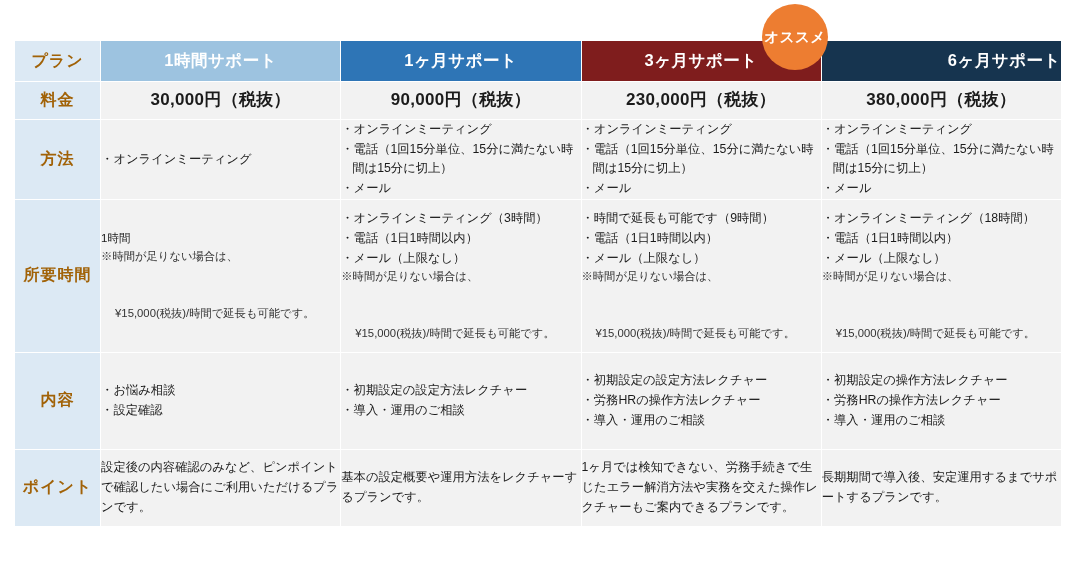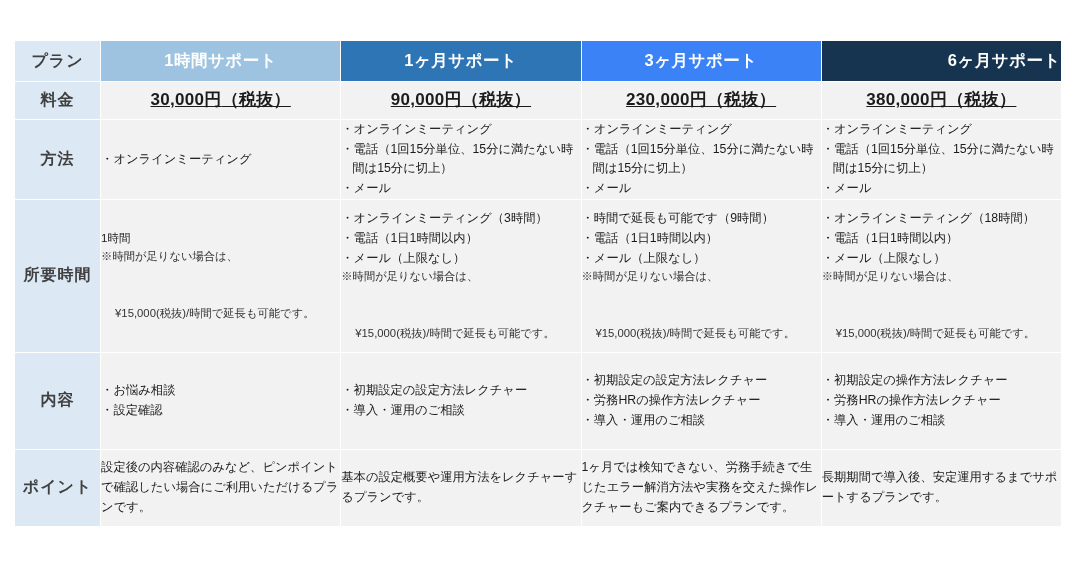--- a/index.html
+++ b/index.html
@@ -31,59 +31,58 @@
 
   .plan-table th, .plan-table td {
     border: 1px solid #ffffff;
     vertical-align: middle;
     padding: 0;
   }
 
   
   .rowlabel {
     background: #dce9f4;
-    color: #404040;
+    color: #a16207;
     font-weight: bold;
     font-size: 16px;
     text-align: center;
     letter-spacing: 1px;
   }
 
   
   .hdr {
     color: #ffffff;
     font-weight: bold;
     font-size: 16.5px;
     text-align: center;
     height: 40px;
     letter-spacing: 0.5px;
   }
   .hdr.h1 { background: #9dc3e0; }
   .hdr.h2 { background: #2e75b6; }
-  .hdr.h3 { background: #3b82f6; }
+  .hdr.h3 { background: #7f1d1d; }
   .hdr.h4 { background: #16344f; text-align: right; }
 
   
   .cell {
     background: #f2f2f2;
     padding: 7px 10px;
     font-size: 12.5px;
     line-height: 1.55;
     color: #1b1b1b;
     vertical-align: top;
   }
   .cell.center {
     text-align: center;
     vertical-align: middle;
   }
   .price {
     font-size: 17px;
     font-weight: bold;
     letter-spacing: 0.3px;
-    text-decoration: underline;
   }
   .period {
     font-size: 15px;
   }
   .bullets {
     margin: 0;
     padding: 0;
     list-style: none;
   }
   .bullets li {
@@ -136,20 +135,21 @@
     justify-content: center;
     letter-spacing: 0.5px;
     z-index: 5;
   }
 </style>
 </head>
 <body>
 
 <div id="page">
 
+  <div class="badge">オススメ</div>
 
   <table class="plan-table">
     <colgroup>
       <col class="c-label">
       <col class="c-plan">
         <col class="c-plan">
         <col class="c-plan">
         <col class="c-plan">
     </colgroup>
     <tbody>

